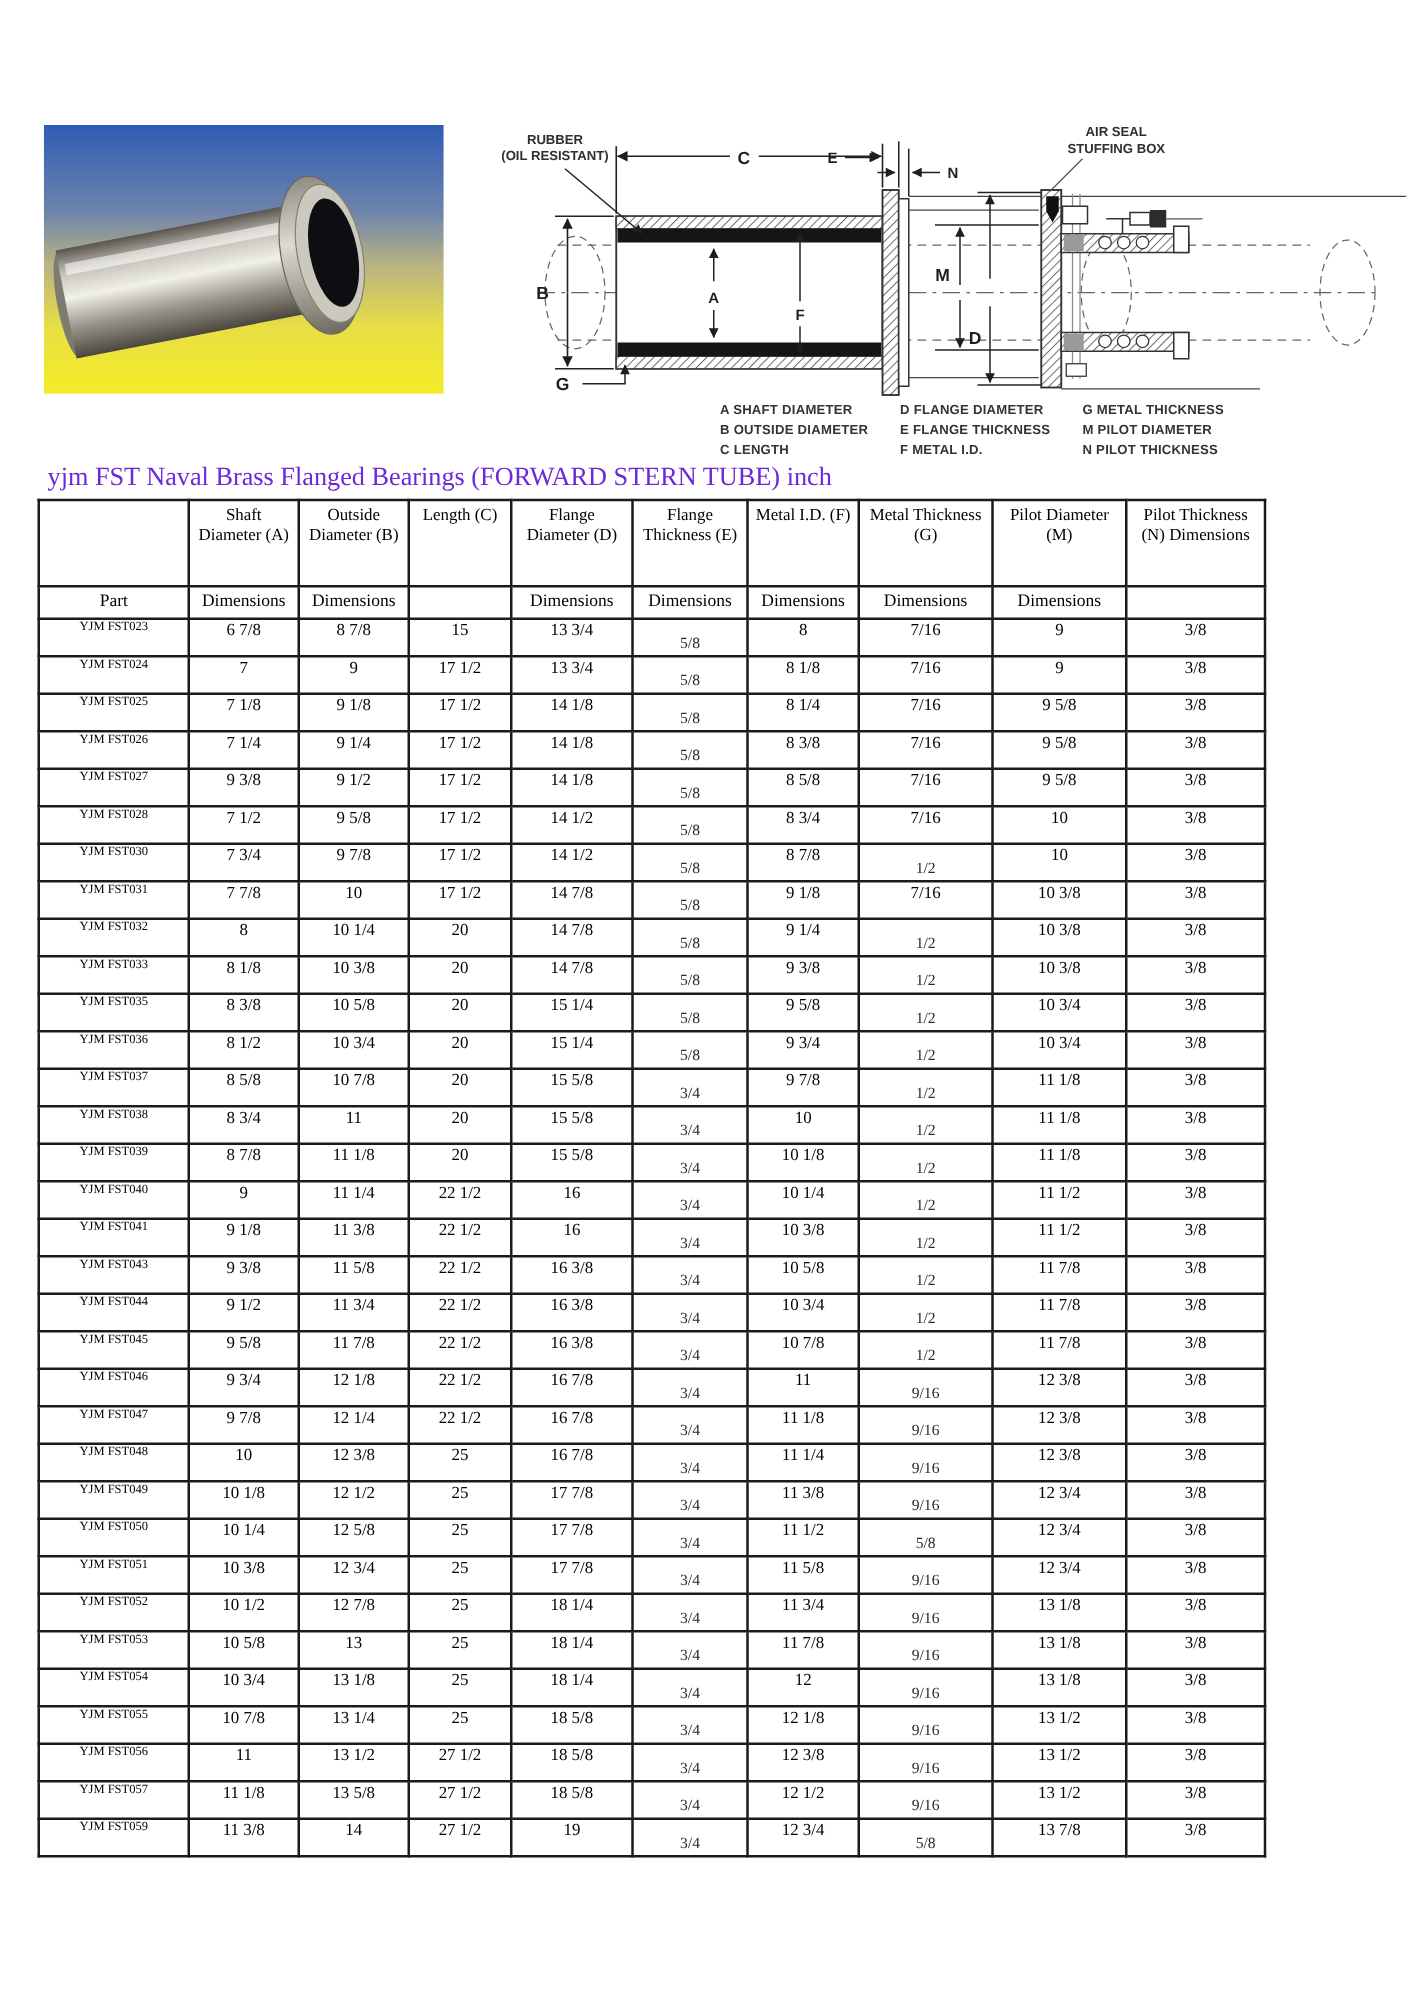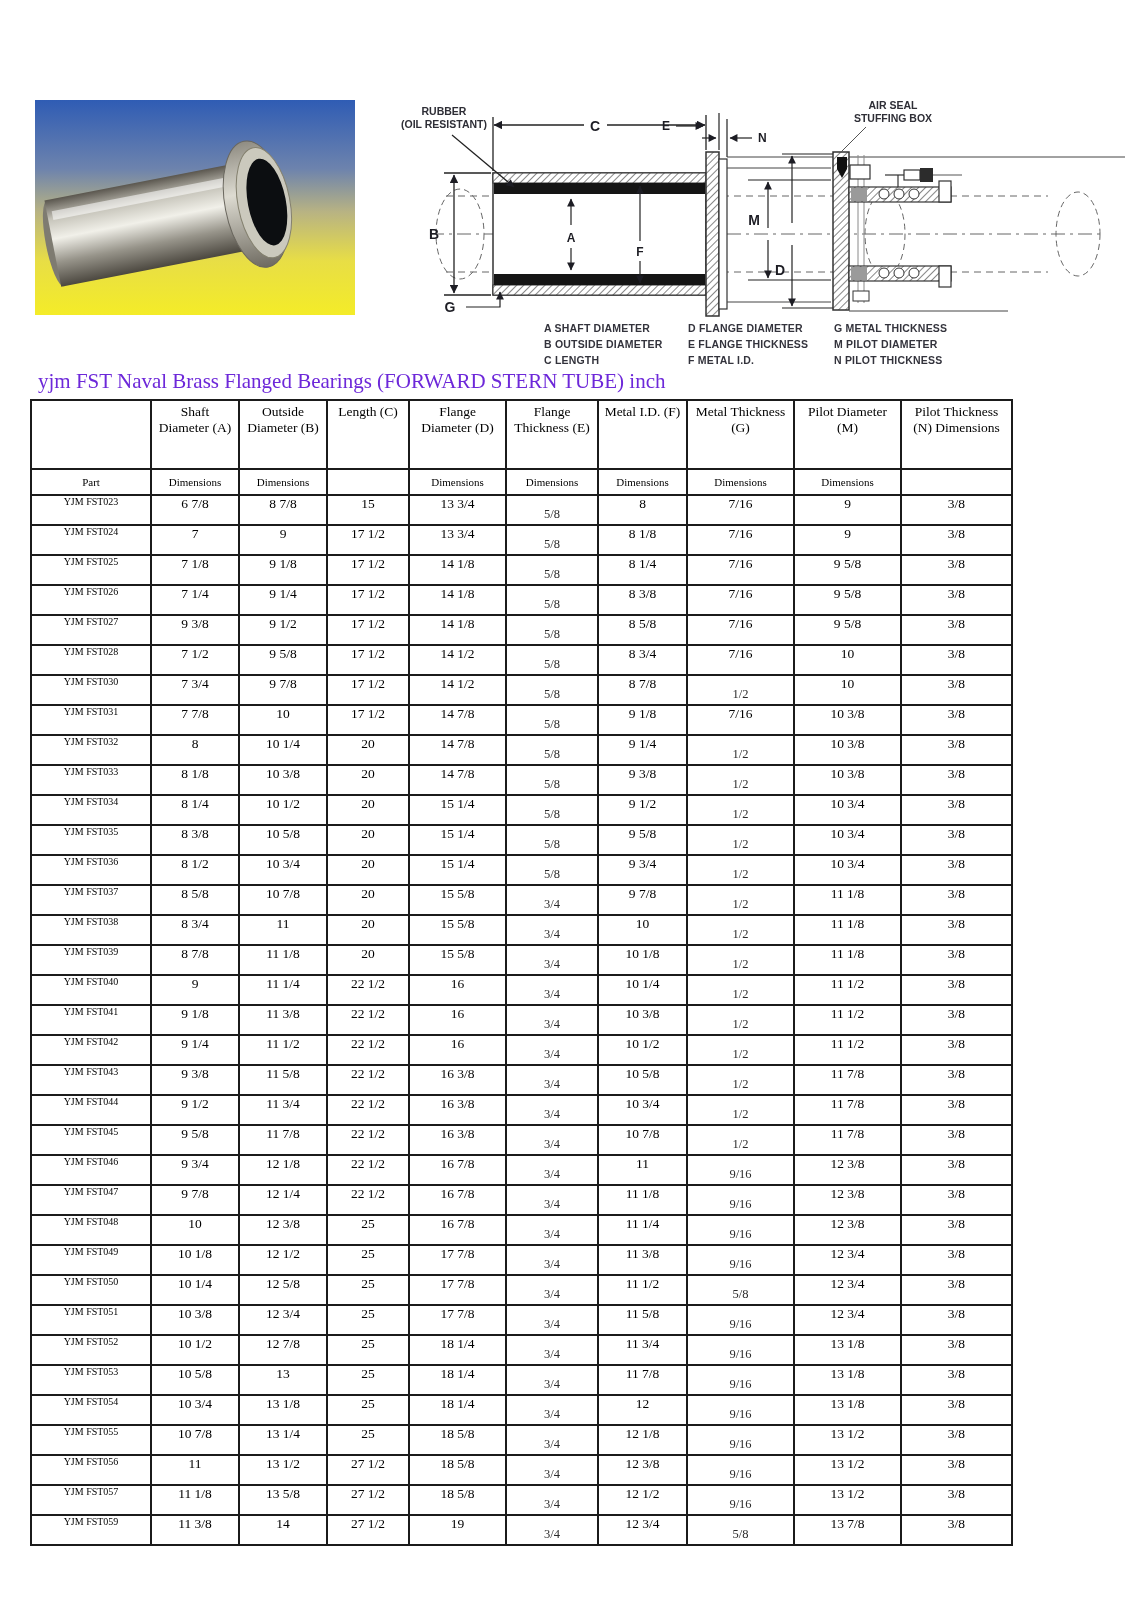--- a/index.html
+++ b/index.html
@@ -2,36 +2,36 @@
 <html><head>
 <meta charset="utf-8">
 <style>
   html,body { margin:0; padding:0; background:#ffffff; }
   body { width:1131px; height:1600px; position:relative;
          font-family:"Liberation Serif", serif; color:#000; overflow:hidden; }
 
   .photo   { position:absolute; left:35px;  top:100px; width:320px; height:215px; }
   .diagram { position:absolute; left:388px; top:95px;  width:737px; height:225px; }
 
-  .legend { position:absolute; left:544px; top:320px;
+  .legend { position:absolute; left:576px; top:320px;
             display:grid; grid-template-rows:repeat(3,16px); grid-auto-flow:column;
             grid-template-columns:144px 146px 150px;
             font-family:"Liberation Sans", sans-serif; font-weight:bold;
             font-size:10.5px; letter-spacing:.2px; color:#33333c; }
   .legend span { white-space:nowrap; line-height:16px; }
 
   .title { position:absolute; left:38px; top:369px; font-size:21px; color:#6d28d9; }
 
   table.spec { position:absolute; left:30px; top:399px; width:981px;
                border-collapse:collapse; table-layout:fixed; }
   table.spec th, table.spec td { border:2px solid #1b1b1b; text-align:center;
                padding:0; font-weight:normal; overflow:hidden; }
   thead tr.h1 th { height:64px; vertical-align:top; padding-top:3px;
                font-size:13.5px; line-height:16px; white-space:pre-line;text-align:center; }
-  thead tr.h2 th { height:24px; vertical-align:middle; font-size:11px; }
+  thead tr.h2 th { height:24px; vertical-align:middle; font-size:14px; }
   tbody td { height:26px; vertical-align:top; padding-top:2px; font-size:13.5px; }
   tbody td.part-col { font-size:10px; }
   tbody td.cell-low { vertical-align:bottom; padding-bottom:2px; font-size:12.5px; color:#2a2a2a; }
 
   svg text { font-family:"Liberation Sans", sans-serif; fill:#1d1d24; }
   .dimL  { font-size:14px; font-weight:bold; }
   .dimS  { font-size:12px; font-weight:bold; }
   .note  { font-size:10.5px; font-weight:bold; fill:#2e2e36; }
 </style>
 </head>
@@ -376,32 +376,20 @@
         <td>10 3/8</td>
         <td>20</td>
         <td>14 7/8</td>
         <td class="cell-low">5/8</td>
         <td>9 3/8</td>
         <td class="cell-low">1/2</td>
         <td>10 3/8</td>
         <td>3/8</td>
       </tr>
       <tr>
-        <td class="part-col">YJM FST034</td>
-        <td>8 1/4</td>
-        <td>10 1/2</td>
-        <td>20</td>
-        <td>15 1/4</td>
-        <td class="cell-low">5/8</td>
-        <td>9 1/2</td>
-        <td class="cell-low">1/2</td>
-        <td>10 3/4</td>
-        <td>3/8</td>
-      </tr>
-      <tr>
         <td class="part-col">YJM FST035</td>
         <td>8 3/8</td>
         <td>10 5/8</td>
         <td>20</td>
         <td>15 1/4</td>
         <td class="cell-low">5/8</td>
         <td>9 5/8</td>
         <td class="cell-low">1/2</td>
         <td>10 3/4</td>
         <td>3/8</td>
@@ -472,32 +460,20 @@
         <td>11 3/8</td>
         <td>22 1/2</td>
         <td>16</td>
         <td class="cell-low">3/4</td>
         <td>10 3/8</td>
         <td class="cell-low">1/2</td>
         <td>11 1/2</td>
         <td>3/8</td>
       </tr>
       <tr>
-        <td class="part-col">YJM FST042</td>
-        <td>9 1/4</td>
-        <td>11 1/2</td>
-        <td>22 1/2</td>
-        <td>16</td>
-        <td class="cell-low">3/4</td>
-        <td>10 1/2</td>
-        <td class="cell-low">1/2</td>
-        <td>11 1/2</td>
-        <td>3/8</td>
-      </tr>
-      <tr>
         <td class="part-col">YJM FST043</td>
         <td>9 3/8</td>
         <td>11 5/8</td>
         <td>22 1/2</td>
         <td>16 3/8</td>
         <td class="cell-low">3/4</td>
         <td>10 5/8</td>
         <td class="cell-low">1/2</td>
         <td>11 7/8</td>
         <td>3/8</td>

